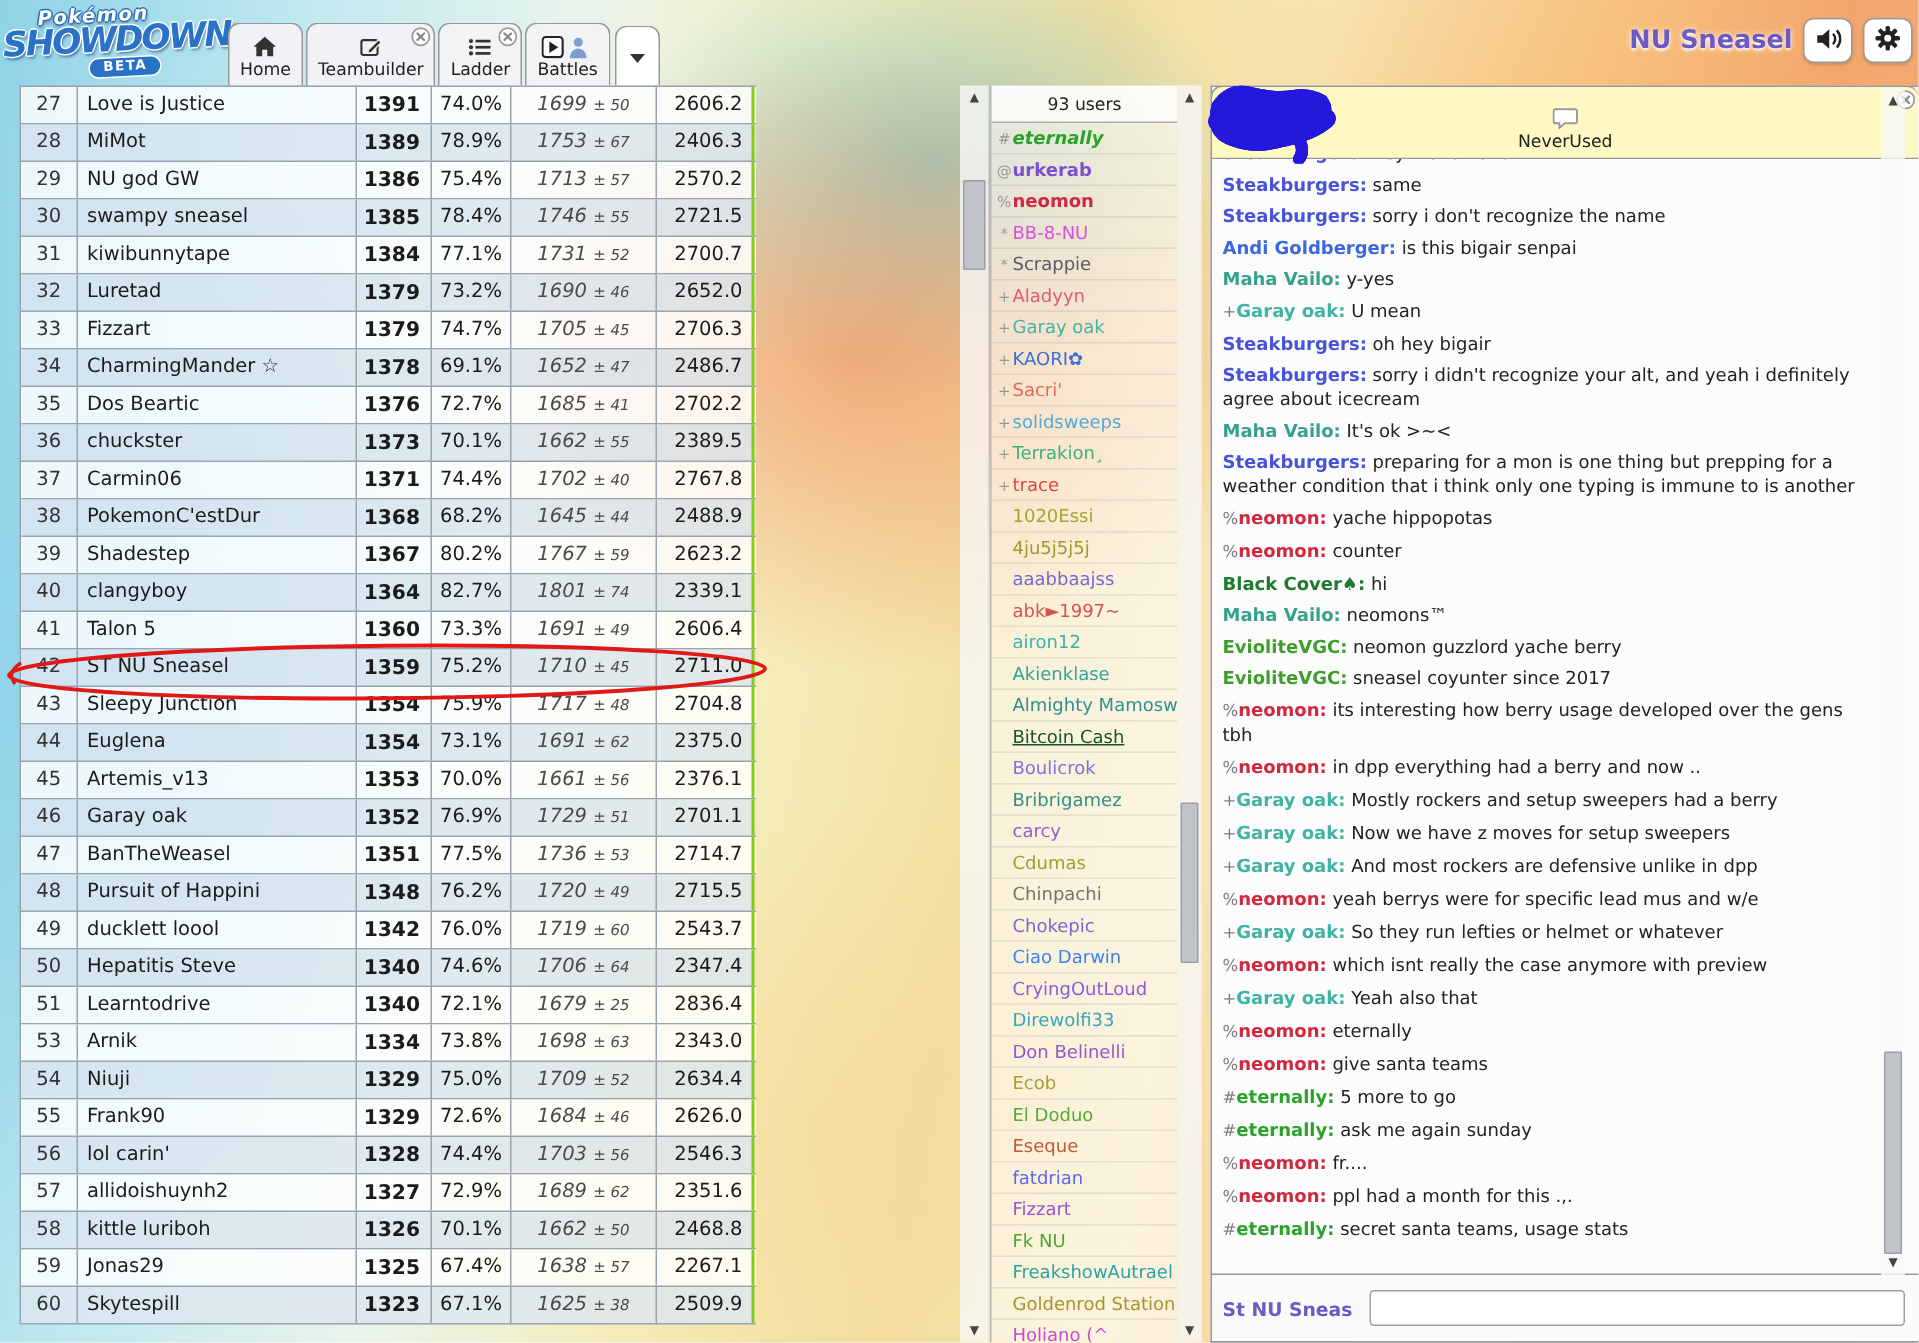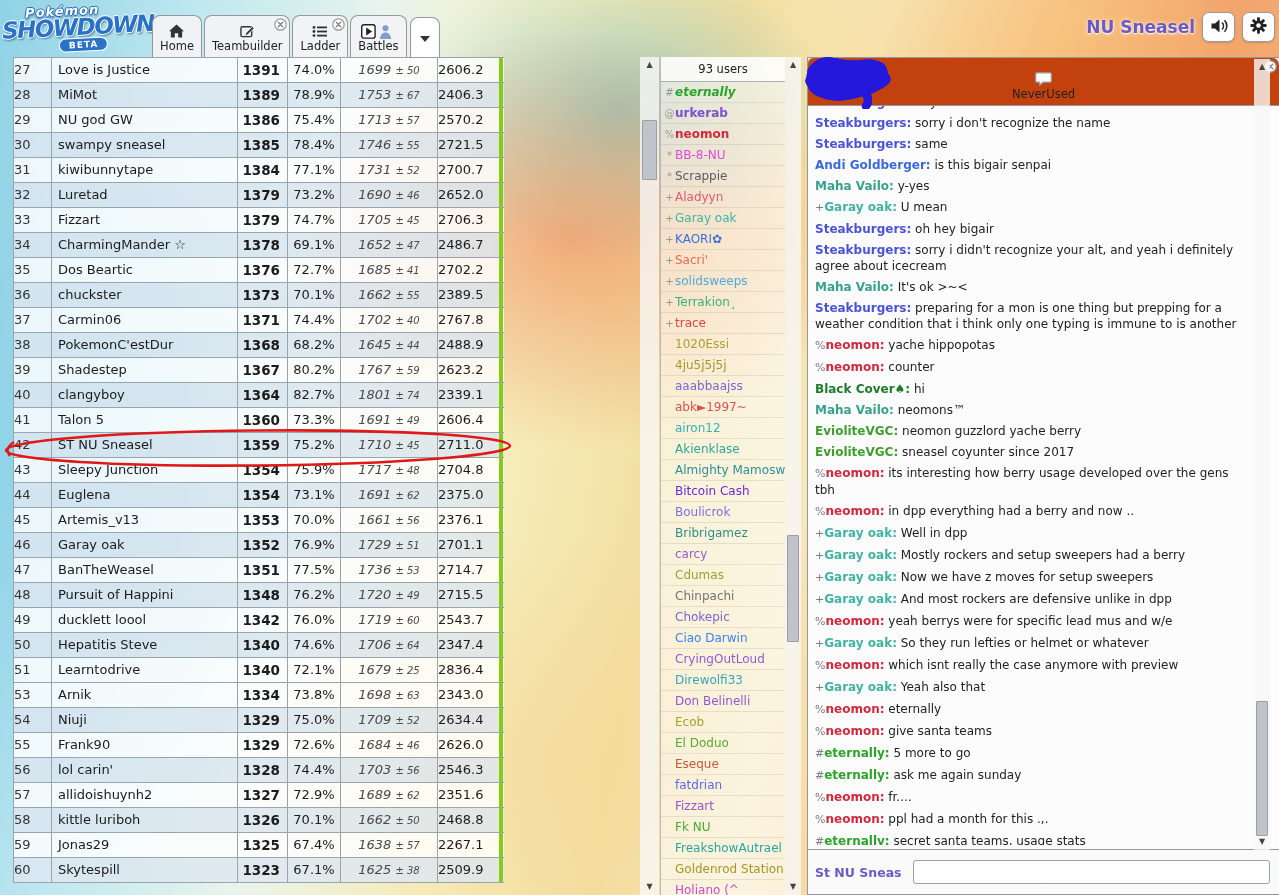--- a/index.html
+++ b/index.html
@@ -21,47 +21,47 @@
   .logo-pokemon{position:absolute;left:26px;top:3px;font-size:13px;font-weight:bold;font-style:italic;color:#fff;
     text-shadow:-1px 0 #2a6db8,1px 0 #2a6db8,0 -1px #2a6db8,0 1px #2a6db8,0 2px 3px rgba(20,60,110,.6);letter-spacing:1px;}
   .logo-showdown{position:absolute;left:2px;top:14px;font-size:23px;font-weight:800;font-style:italic;color:#2a72c8;letter-spacing:-1.5px;
     text-shadow:-1px 0 #fff,1px 0 #fff,0 -1px #fff,0 1px #fff,1px 2px 2px rgba(10,40,90,.55);}
   .logo-beta{position:absolute;left:58px;top:38px;background:#2a72c8;color:#fff;font-size:9px;font-weight:bold;
     padding:1px 9px;border-radius:9px;border:1.5px solid #fff;letter-spacing:1px;}
   .tabstrip{display:flex;align-items:flex-end;gap:2px;height:57px;}
   .tab{position:relative;display:flex;flex-direction:column;align-items:center;justify-content:flex-end;
     height:42px;min-width:34px;padding:3px 7px 3px;background:rgba(242,242,244,.95);
     border:1px solid #98989c;border-bottom:none;border-radius:8px 8px 0 0;cursor:pointer;box-sizing:border-box;}
-  .tab.active{height:49px;background:#c2410c;z-index:3;}
+  .tab.active{height:49px;background:#fef9c3;z-index:3;}
   .tab .tab-icon{height:16px;display:flex;align-items:center;}
   .tab .tab-label{font-size:11.5px;color:#222;white-space:nowrap;line-height:15px;}
   .tab.chat .tab-label{color:#9d6512;}
   .tab.active .tab-label{color:#222;}
   .tab-close{position:absolute;top:2px;right:2px;width:13px;height:13px;line-height:0;}
   .tab.censored{min-width:56px;}
   .scribble-wrap{position:absolute;left:-12px;top:-9px;z-index:9;pointer-events:none;line-height:0;}
   .tab-overflow{margin-left:3px;margin-bottom:0;height:40px;width:30px;background:#fff;border:1px solid #98989c;
     border-bottom:none;border-radius:8px 8px 0 0;display:flex;align-items:center;justify-content:center;cursor:pointer;}
   .topright{position:absolute;right:4px;top:12px;display:flex;align-items:center;gap:7px;}
   .username{font-size:17px;font-weight:bold;color:#6b5ac4;text-shadow:0 1px 2px rgba(255,255,255,.95),0 0 4px rgba(255,255,255,.8);cursor:pointer;}
   .iconbtn{width:33px;height:30px;background:#fff;border:1px solid #9a9a9e;border-radius:7px;display:flex;
     align-items:center;justify-content:center;cursor:pointer;box-shadow:0 1px 2px rgba(0,0,0,.15);padding:0;}
   
   .ladder{position:absolute;left:13px;top:57px;width:491px;border-top:1px solid #9aa4ae;border-left:1px solid #9aa4ae;box-sizing:border-box;}
   .lrow{display:flex;height:25px;background:rgba(255,255,255,.83);border-bottom:1px solid #9aa4ae;box-sizing:border-box;}
   .lrow.alt{background:rgba(221,231,240,.83);}
   .lrow .c{border-right:1px solid #9aa4ae;height:24px;line-height:24px;font-size:13px;color:#1b1b1b;
     overflow:hidden;white-space:nowrap;box-sizing:border-box;}
-  .c.rank{width:38px;color:#333;}
+  .c.rank{width:38px;text-align:center;color:#333;}
   .c.pname{width:186px;padding-left:6px;}
   .c.elo{width:50px;text-align:right;padding-right:7px;font-weight:bold;font-size:13.5px;}
   .c.gxe{width:53px;text-align:center;}
   .c.glicko{width:97px;text-align:center;color:#4a4a4a;font-style:italic;}
   .c.glicko small{font-size:10px;}
-  .c.coil{width:65px;padding-right:6px;border-right:4px solid #84cc16;}
+  .c.coil{width:65px;text-align:right;padding-right:6px;border-right:2px solid #84cc16;}
   .circle-overlay{position:absolute;left:0px;top:426px;z-index:5;pointer-events:none;}
   
   .sb{position:absolute;background:rgba(247,247,248,.8);z-index:4;}
   .sb .arr{position:absolute;left:0;width:100%;height:16px;text-align:center;font-size:8px;color:#444;line-height:16px;cursor:pointer;}
   .sb .arr.up{top:0;} .sb .arr.down{bottom:0;}
   .sb .thumb{position:absolute;left:2px;right:2px;background:#c0c4ca;border:1px solid #9a9ea6;border-radius:1px;cursor:pointer;}
   .ladder-sb{left:640px;top:57px;width:19px;height:838px;}
   .users-sb{left:785px;top:57px;width:16px;height:838px;}
   .chat-sb{left:1262px;top:58px;width:16px;height:791px;}
   
@@ -619,21 +619,21 @@
       <li class="uitem"><span class="uprefix">+</span><span class="uname" style="color: rgb(84, 168, 220);">solidsweeps</span></li>
       <li class="uitem"><span class="uprefix">+</span><span class="uname" style="color: rgb(61, 174, 124);">Terrakion¸</span></li>
       <li class="uitem"><span class="uprefix">+</span><span class="uname" style="color: rgb(224, 69, 69);">trace</span></li>
       <li class="uitem"><span class="uprefix"></span><span class="uname" style="color: rgb(168, 162, 55);">1020Essi</span></li>
       <li class="uitem"><span class="uprefix"></span><span class="uname" style="color: rgb(156, 156, 49);">4ju5j5j5j</span></li>
       <li class="uitem"><span class="uprefix"></span><span class="uname" style="color: rgb(117, 104, 214);">aaabbaajss</span></li>
       <li class="uitem"><span class="uprefix"></span><span class="uname" style="color: rgb(216, 82, 82);">abk►1997~</span></li>
       <li class="uitem"><span class="uprefix"></span><span class="uname" style="color: rgb(58, 176, 176);">airon12</span></li>
       <li class="uitem"><span class="uprefix"></span><span class="uname" style="color: rgb(50, 165, 154);">Akienklase</span></li>
       <li class="uitem"><span class="uprefix"></span><span class="uname" style="color: rgb(47, 142, 150);">Almighty Mamoswi</span></li>
-      <li class="uitem"><span class="uprefix"></span><span class="uname" style="color: #6d28d9;">Bitcoin Cash</span></li>
+      <li class="uitem"><span class="uprefix"></span><span class="uname" style="color: #14532d; text-decoration: underline;">Bitcoin Cash</span></li>
       <li class="uitem"><span class="uprefix"></span><span class="uname" style="color: rgb(122, 114, 226);">Boulicrok</span></li>
       <li class="uitem"><span class="uprefix"></span><span class="uname" style="color: rgb(47, 142, 134);">Bribrigamez</span></li>
       <li class="uitem"><span class="uprefix"></span><span class="uname" style="color: rgb(157, 88, 206);">carcy</span></li>
       <li class="uitem"><span class="uprefix"></span><span class="uname" style="color: rgb(162, 156, 50);">Cdumas</span></li>
       <li class="uitem"><span class="uprefix"></span><span class="uname" style="color: #737373;">Chinpachi</span></li>
       <li class="uitem"><span class="uprefix"></span><span class="uname" style="color: rgb(129, 98, 210);">Chokepic</span></li>
       <li class="uitem"><span class="uprefix"></span><span class="uname" style="color: #3b82f6;">Ciao Darwin</span></li>
       <li class="uitem"><span class="uprefix"></span><span class="uname" style="color: rgb(140, 92, 218);">CryingOutLoud</span></li>
       <li class="uitem"><span class="uprefix"></span><span class="uname" style="color: rgb(58, 165, 186);">Direwolfi33</span></li>
       <li class="uitem"><span class="uprefix"></span><span class="uname" style="color: rgb(148, 86, 206);">Don Belinelli</span></li>
@@ -652,38 +652,37 @@
   <div class="arr up">▲</div>
   <div class="thumb" style="top:478px;height:105px;"></div>
   <div class="arr down">▼</div>
 </div>
 
 <section class="chat">
   <div class="chat-log" id="chatlog">
       <div class="cmsg" style="margin-top: -9px;"><span class="cname" style="color: rgb(56, 161, 142);">Maha Vailo:</span><span class="ctext"> omg hi Steakburgers</span></div>
       <div class="cmsg"><span class="cname" style="color: rgb(56, 161, 142);">Maha Vailo:</span><span class="ctext"> I'd say im bothered more by ice cream</span></div>
       <div class="cmsg"><span class="cname" style="color: rgb(73, 83, 216);">Steakburgers:</span><span class="ctext"> hey maha vailo?</span></div>
+      <div class="cmsg"><span class="cname" style="color: rgb(73, 83, 216);">Steakburgers:</span><span class="ctext"> same</span></div>
       <div class="cmsg"><span class="cname" style="color: rgb(73, 83, 216);">Steakburgers:</span><span class="ctext"> sorry i don't recognize the name</span></div>
-      <div class="cmsg"><span class="cname" style="color: rgb(73, 83, 216);">Steakburgers:</span><span class="ctext"> same</span></div>
       <div class="cmsg"><span class="cname" style="color: rgb(59, 104, 224);">Andi Goldberger:</span><span class="ctext"> is this bigair senpai</span></div>
       <div class="cmsg"><span class="cname" style="color: rgb(56, 161, 142);">Maha Vailo:</span><span class="ctext"> y-yes</span></div>
       <div class="cmsg"><span class="cprefix">+</span><span class="cname" style="color: rgb(65, 179, 163);">Garay oak:</span><span class="ctext"> U mean</span></div>
       <div class="cmsg"><span class="cname" style="color: rgb(73, 83, 216);">Steakburgers:</span><span class="ctext"> oh hey bigair</span></div>
       <div class="cmsg"><span class="cname" style="color: rgb(73, 83, 216);">Steakburgers:</span><span class="ctext"> sorry i didn't recognize your alt, and yeah i definitely agree about icecream</span></div>
       <div class="cmsg"><span class="cname" style="color: rgb(56, 161, 142);">Maha Vailo:</span><span class="ctext"> It's ok &gt;~&lt;</span></div>
       <div class="cmsg"><span class="cname" style="color: rgb(73, 83, 216);">Steakburgers:</span><span class="ctext"> preparing for a mon is one thing but prepping for a weather condition that i think only one typing is immune to is another</span></div>
       <div class="cmsg"><span class="cprefix">%</span><span class="cname" style="color: rgb(209, 40, 62);">neomon:</span><span class="ctext"> yache hippopotas</span></div>
       <div class="cmsg"><span class="cprefix">%</span><span class="cname" style="color: rgb(209, 40, 62);">neomon:</span><span class="ctext"> counter</span></div>
       <div class="cmsg"><span class="cname" style="color: rgb(29, 122, 46);">Black Cover♠:</span><span class="ctext"> hi</span></div>
       <div class="cmsg"><span class="cname" style="color: rgb(56, 161, 142);">Maha Vailo:</span><span class="ctext"> neomons™</span></div>
       <div class="cmsg"><span class="cname" style="color: rgb(63, 158, 43);">EvioliteVGC:</span><span class="ctext"> neomon guzzlord yache berry</span></div>
       <div class="cmsg"><span class="cname" style="color: rgb(63, 158, 43);">EvioliteVGC:</span><span class="ctext"> sneasel coyunter since 2017</span></div>
       <div class="cmsg"><span class="cprefix">%</span><span class="cname" style="color: rgb(209, 40, 62);">neomon:</span><span class="ctext"> its interesting how berry usage developed over the gens tbh</span></div>
       <div class="cmsg"><span class="cprefix">%</span><span class="cname" style="color: rgb(209, 40, 62);">neomon:</span><span class="ctext"> in dpp everything had a berry and now ..</span></div>
-      <div class="cmsg"><span class="cprefix">+</span><span class="cname" style="color: rgb(65, 179, 163);">Garay oak:</span><span class="ctext"> Well in dpp</span></div>
       <div class="cmsg"><span class="cprefix">+</span><span class="cname" style="color: rgb(65, 179, 163);">Garay oak:</span><span class="ctext"> Mostly rockers and setup sweepers had a berry</span></div>
       <div class="cmsg"><span class="cprefix">+</span><span class="cname" style="color: rgb(65, 179, 163);">Garay oak:</span><span class="ctext"> Now we have z moves for setup sweepers</span></div>
       <div class="cmsg"><span class="cprefix">+</span><span class="cname" style="color: rgb(65, 179, 163);">Garay oak:</span><span class="ctext"> And most rockers are defensive unlike in dpp</span></div>
       <div class="cmsg"><span class="cprefix">%</span><span class="cname" style="color: rgb(209, 40, 62);">neomon:</span><span class="ctext"> yeah berrys were for specific lead mus and w/e</span></div>
       <div class="cmsg"><span class="cprefix">+</span><span class="cname" style="color: rgb(65, 179, 163);">Garay oak:</span><span class="ctext"> So they run lefties or helmet or whatever</span></div>
       <div class="cmsg"><span class="cprefix">%</span><span class="cname" style="color: rgb(209, 40, 62);">neomon:</span><span class="ctext"> which isnt really the case anymore with preview</span></div>
       <div class="cmsg"><span class="cprefix">+</span><span class="cname" style="color: rgb(65, 179, 163);">Garay oak:</span><span class="ctext"> Yeah also that</span></div>
       <div class="cmsg"><span class="cprefix">%</span><span class="cname" style="color: rgb(209, 40, 62);">neomon:</span><span class="ctext"> eternally</span></div>
       <div class="cmsg"><span class="cprefix">%</span><span class="cname" style="color: rgb(209, 40, 62);">neomon:</span><span class="ctext"> give santa teams</span></div>
       <div class="cmsg"><span class="cprefix">#</span><span class="cname" style="color: rgb(43, 163, 43);">eternally:</span><span class="ctext"> 5 more to go</span></div>

